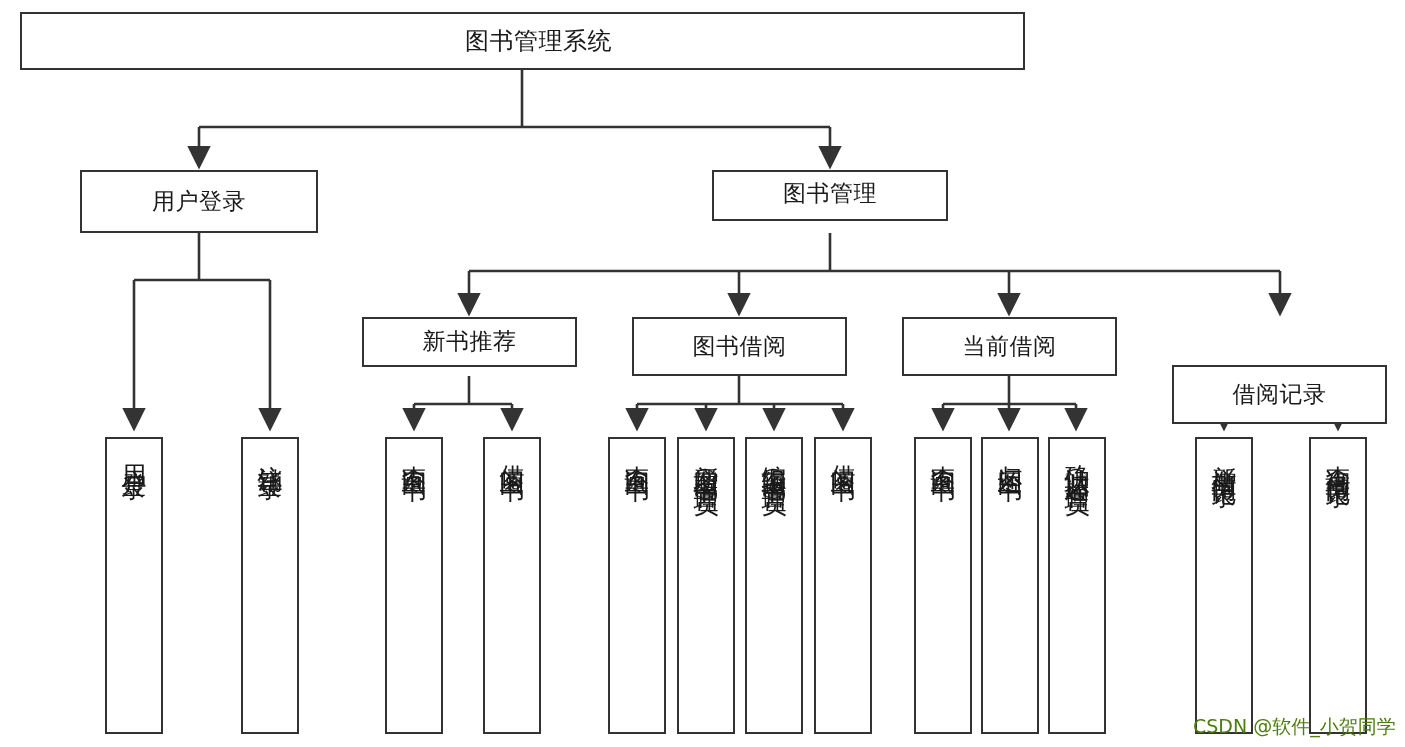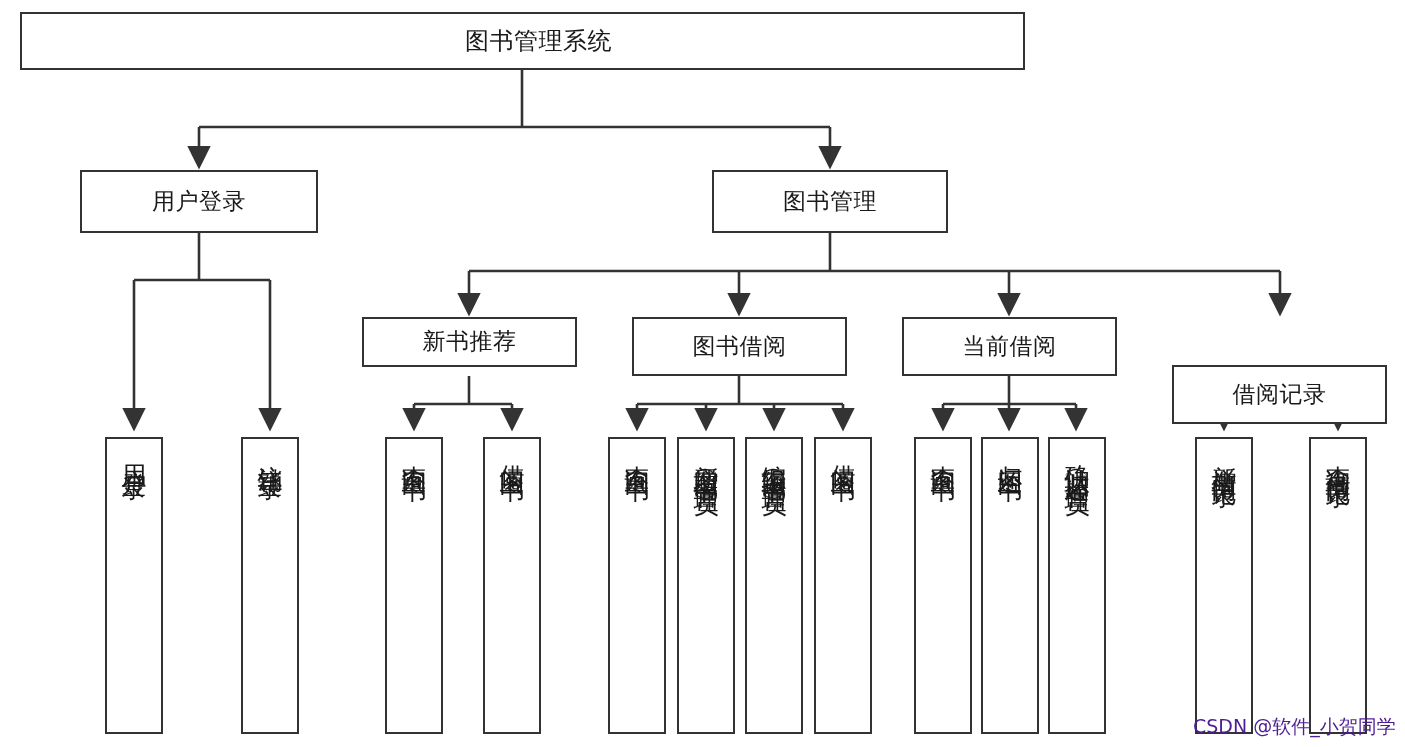--- a/index.html
+++ b/index.html
@@ -61,21 +61,21 @@
     font-size: 25px;
     line-height: 1.0;
     letter-spacing: 4px;
     white-space: nowrap;
   }
   .watermark {
     position: absolute;
     left: 1193px;
     top: 714px;
     font-size: 19px;
-    color: #4c1d95;
+    color: #4d7c0f;
     white-space: nowrap;
     z-index: 5;
     font-family: "DejaVu Sans", "Liberation Sans", sans-serif;
   }
 </style>
 </head>
 <body>
 
 <div id="canvas">
 
@@ -129,21 +129,21 @@
     </g>
   </svg>
 
   <div class="node root horiz" style="left:20px; top:12px; width:1005px; height:58px;padding-left:32px;">
     <span class="node-label">图书管理系统</span>
   </div>
 
   <div class="node horiz" style="left:80px; top:170px; width:238px; height:63px;">
     <span class="node-label">用户登录</span>
   </div>
-  <div class="node horiz" style="left:712px; top:170px; width:236px; height:63px;">
+  <div class="node horiz" style="left:712px; top:170px; width:236px; height:51px;font-family:Liberation Mono, monospace;">
     <span class="node-label">图书管理</span>
   </div>
 
   <div class="node horiz" style="left:362px; top:317px; width:215px; height:50px;">
     <span class="node-label">新书推荐</span>
   </div>
   <div class="node horiz" style="left:902px; top:317px; width:215px; height:59px;">
     <span class="node-label">当前借阅</span>
   </div>
   <div class="node horiz" style="left:632px; top:317px; width:215px; height:59px;">

